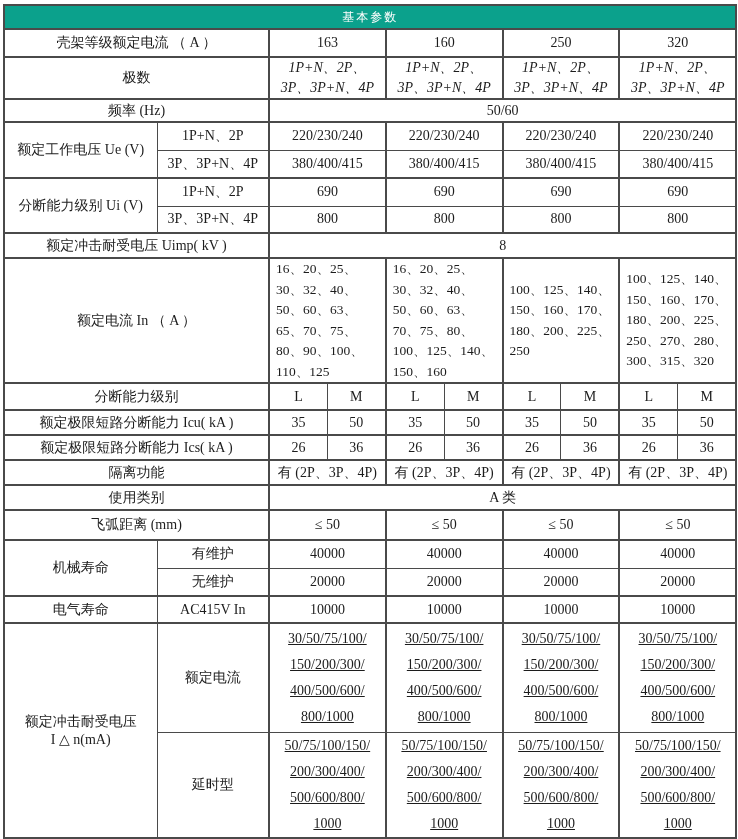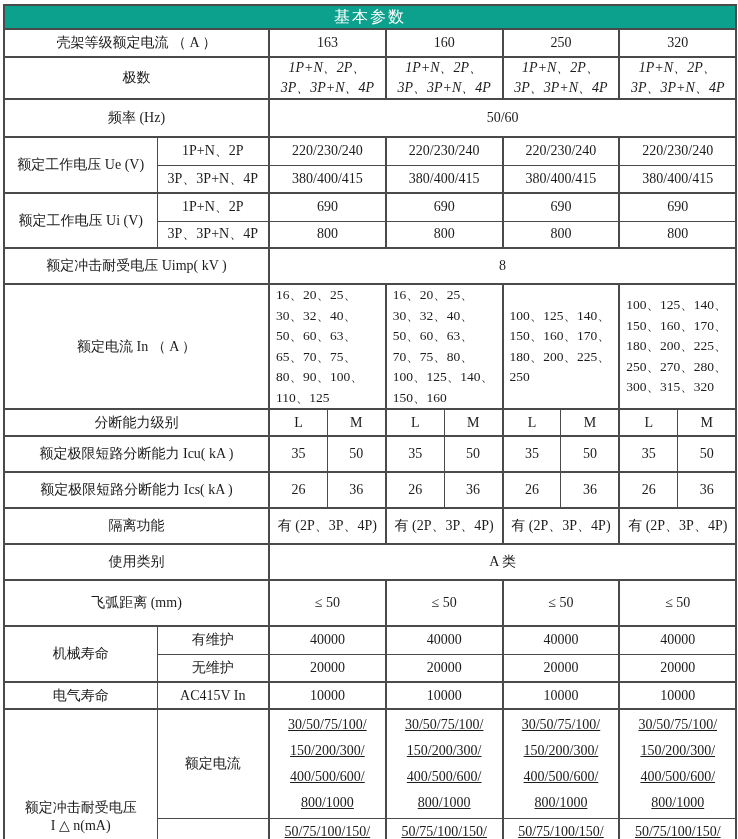--- a/index.html
+++ b/index.html
@@ -4,27 +4,27 @@
 <style>
   :root { --accent:#0ba18c; --border:#4a4a4a; --text:#1c1c1c; }
   * { box-sizing: border-box; }
   html,body { margin:0; padding:0; background:#fff; }
   body { width:738px; height:839px; font-family:"Liberation Serif","DejaVu Serif",serif; color:var(--text); }
   .page { padding:4px 3px 0 3px; }
   table { border-collapse:collapse; table-layout:fixed; width:732px; border:2px solid var(--border); }
   td { border:1px solid var(--border); text-align:center; vertical-align:middle; font-size:14px; padding:0 2px; overflow:hidden; }
   tr.sec > td { border-top-width:2px; }
   td.g { border-left-width:2px; }
-  td.title-cell { background:var(--accent); color:#ffffff; font-size:16px; letter-spacing:2px; border-color:#222; }
+  td.title-cell { background:var(--accent); color:#ffffff; font-size:12px; letter-spacing:2px; border-color:#222; }
   td.pre { white-space:pre-line; }
   td.inlist { white-space:pre-line; text-align:left; padding-left:6px; line-height:20.5px; font-size:13.5px; }
   td.tall { line-height:26px;text-decoration:underline; }
   td.poles { line-height:20px;font-style:italic; }
-  .h24{height:24px} .h28{height:28px} .h42{height:42px} .h23{height:38px}
-  .h25{height:36px} .h27{height:27px} .h125{height:125px} .h29{height:46px}
+  .h24{height:24px} .h28{height:28px} .h42{height:42px} .h23{height:23px}
+  .h25{height:25px} .h27{height:27px} .h125{height:125px} .h29{height:30px}
   .h109{height:109px} .h104{height:104px}
   .bottom-bar { width:732px; height:5px; background:var(--accent); }
 </style>
 </head>
 <body>
 
 <div class="page">
 <table>
   <colgroup>
     <col style="width:153px">
@@ -79,21 +79,21 @@
   </tr>
   <tr class="h28">
     <td>3P、3P+N、4P</td>
     <td colspan="2" class="g">380/400/415</td>
     <td colspan="2" class="g">380/400/415</td>
     <td colspan="2" class="g">380/400/415</td>
     <td colspan="2" class="g">380/400/415</td>
   </tr>
 
   <tr class="h28 sec">
-    <td rowspan="2">额定工作电压 Ui (V)</td>
+    <td rowspan="2">分断能力级别 Ui (V)</td>
     <td>1P+N、2P</td>
     <td colspan="2" class="g">690</td>
     <td colspan="2" class="g">690</td>
     <td colspan="2" class="g">690</td>
     <td colspan="2" class="g">690</td>
   </tr>
   <tr class="h27">
     <td>3P、3P+N、4P</td>
     <td colspan="2" class="g">800</td>
     <td colspan="2" class="g">800</td>

